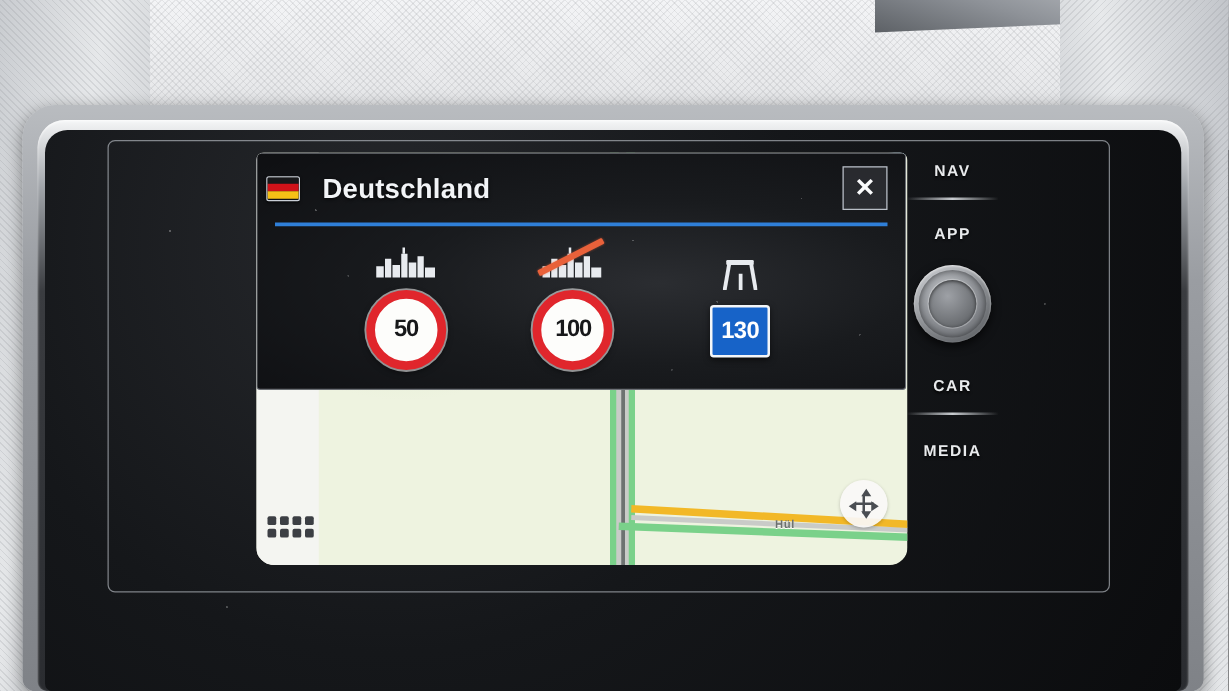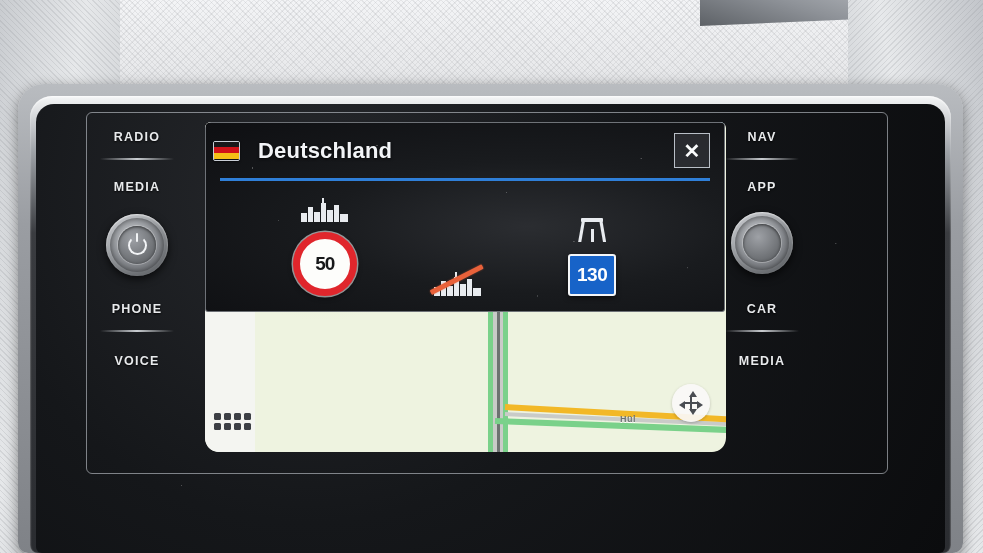--- a/index.html
+++ b/index.html
@@ -326,21 +326,21 @@
     font-size:20px; font-weight:bold; line-height:1;
     cursor:pointer;
   }
   .title-underline{
     position:absolute; left:14px; right:14px; top:55px; height:2.5px;
     background:#2f7fd8; z-index:2;
   }
 
   .limits-row{
     position:relative; z-index:2;
-    display:flex; justify-content:space-around; align-items:flex-end;
+    display:flex; justify-content:space-around; align-items:center;
     padding:14px 65px 0 52px;
   }
   .limit-col{ display:flex; flex-direction:column; align-items:center; width:96px; }
   .limit-icon{ height:30px; display:flex; align-items:flex-end; justify-content:center; position:relative; }
 
   
   .skyline{ position:relative; width:48px; height:24px; }
   .sk-b{ position:absolute; bottom:0; background:#e8ebef; border:0; }
   .sk-1{ left:0;   width:6px;  height:9px;  }
   .sk-2{ left:7px;  width:5px;  height:15px; }
@@ -405,40 +405,20 @@
   <div class="dash-top"></div>
   <div class="dash-topstrip"></div>
   <div class="dash-left-panel"></div>
   <div class="dash-right-panel"></div>
 
   <div class="unit-outer"></div>
   <div class="unit-chrome"></div>
   <div class="unit-face"></div>
   <div class="unit-innerchrome"></div>
 
-  <div class="bezel left">
-    <div style="height:26px"></div>
-    <div class="bezel-label">RADIO</div>
-    <div style="height:14px"></div>
-    <div class="bezel-sep"></div>
-    <div style="height:20px"></div>
-    <div class="bezel-label">MEDIA</div>
-    <div style="height:20px"></div>
-    <div class="knob">
-      <div class="knob-core">
-        <div class="power-glyph"></div>
-      </div>
-    </div>
-    <div style="height:26px"></div>
-    <div class="bezel-label">PHONE</div>
-    <div style="height:14px"></div>
-    <div class="bezel-sep"></div>
-    <div style="height:22px"></div>
-    <div class="bezel-label">VOICE</div>
-  </div>
 
   <div class="bezel right">
     <div style="height:26px"></div>
     <div class="bezel-label">NAV</div>
     <div style="height:14px"></div>
     <div class="bezel-sep"></div>
     <div style="height:20px"></div>
     <div class="bezel-label">APP</div>
     <div style="height:18px"></div>
     <div class="knob">
@@ -537,20 +517,21 @@
               <div class="sk-b sk-2"></div>
               <div class="sk-b sk-3"></div>
               <div class="sk-b sk-4"></div>
               <div class="sk-b sk-5"></div>
               <div class="sk-b sk-6"></div>
               <div class="sk-b sk-7"></div>
               <div class="sk-spire"></div>
               <div class="slash"></div>
             </div>
           </div>
+          <div class="sign-speed">100</div>
         </div>
 
         <div class="limit-col">
           <div class="limit-icon">
             <div class="autobahn">
               <div class="ab-top"></div>
               <div class="ab-left"></div>
               <div class="ab-right"></div>
               <div class="ab-mid"></div>
             </div>

